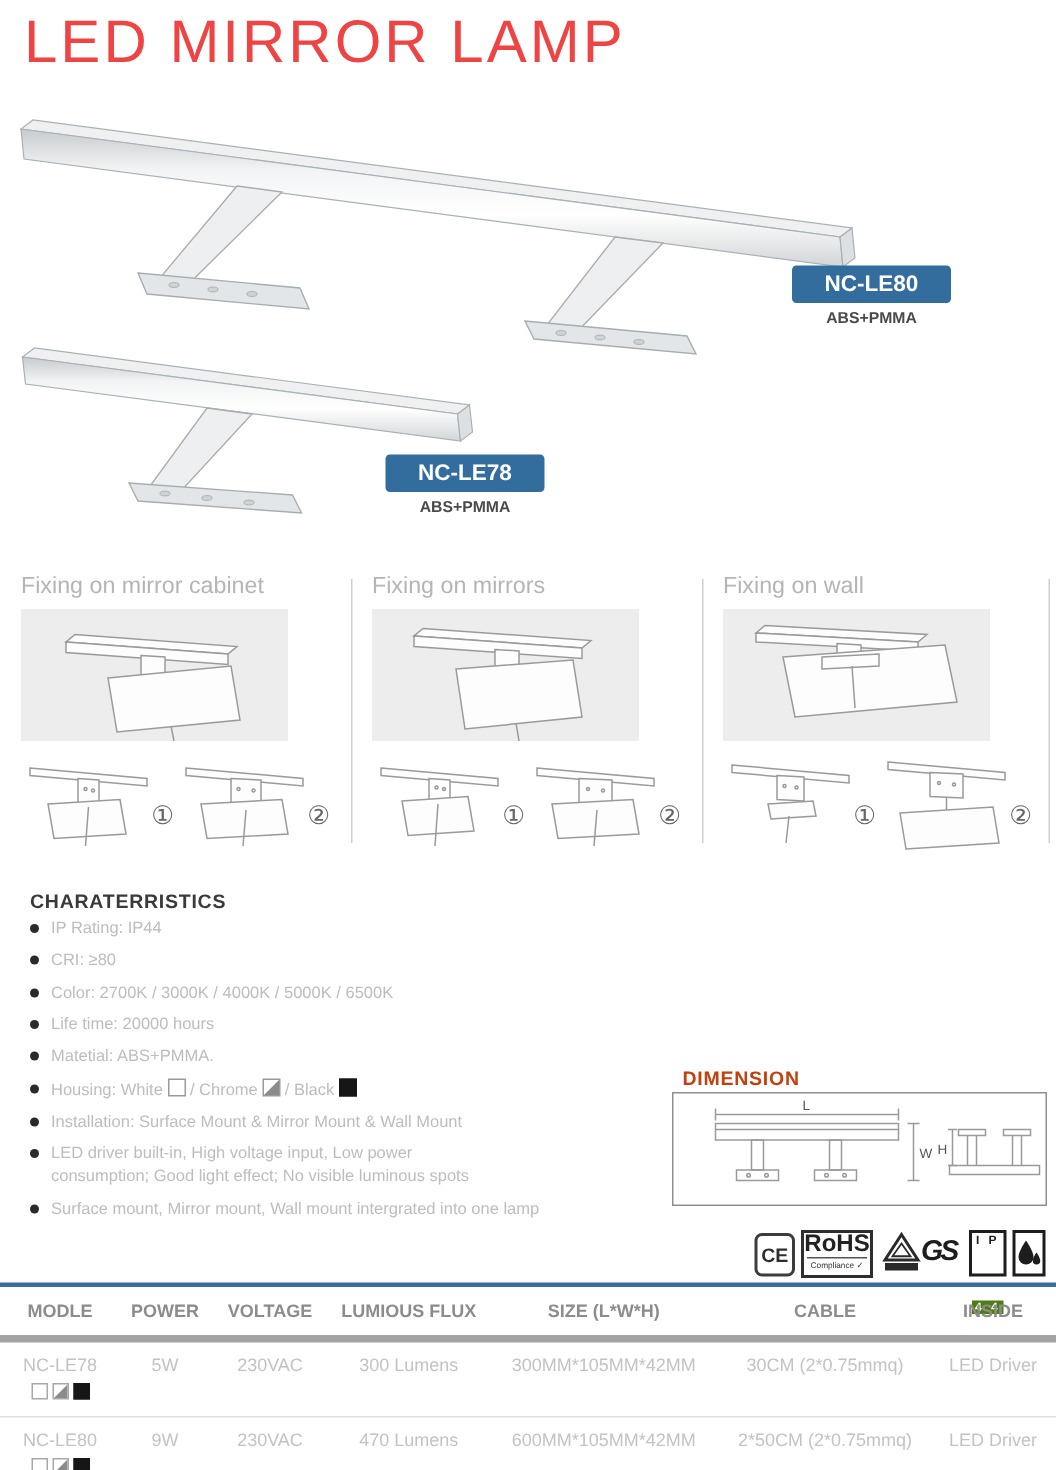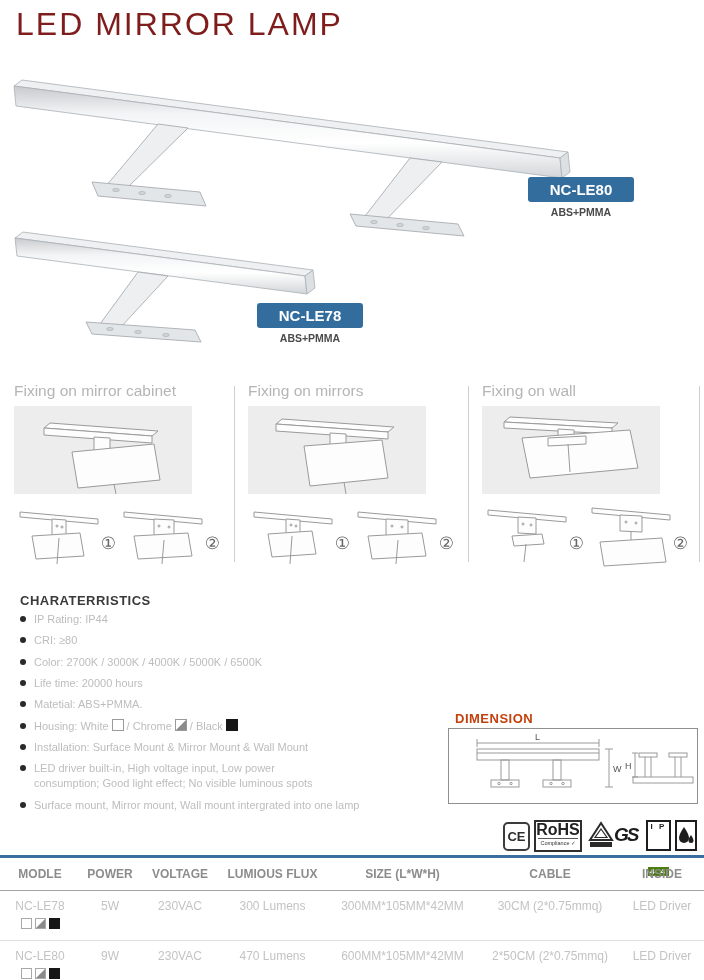--- a/index.html
+++ b/index.html
@@ -1,20 +1,20 @@
 <!DOCTYPE html>
 <html><head>
 <meta charset="utf-8">
 <style>
   html,body{margin:0;padding:0;background:#fff;}
   .page{position:relative;width:704px;height:980px;background:#ffffff;overflow:hidden;
         font-family:"Liberation Sans",sans-serif;}
   
-  .page-title{position:absolute;left:16px;top:6px;font-size:32px;font-weight:200;
-              color:#7f1d1d;letter-spacing:2px;}
+  .page-title{position:absolute;left:16px;top:6px;font-size:40px;font-weight:200;
+              color:#ef4444;letter-spacing:2px;}
   
   .model-badge{position:absolute;width:106px;height:25px;background:#336d9e;border-radius:3px;
                color:#fff;font-size:15px;font-weight:bold;display:flex;align-items:center;justify-content:center;}
   .material-label{position:absolute;width:106px;text-align:center;font-size:10.5px;font-weight:bold;color:#4a4a4a;}
   .lamp-svg{position:absolute;}
   
   .fix-col{position:absolute;top:382px;width:212px;}
   .fix-title{font-size:15.5px;color:#b5b5b5;font-weight:400;margin-bottom:6px;}
   .fix-main{width:178px;height:88px;background:#ededed;}
   .fix-steps{display:flex;margin-top:6px;}
@@ -44,21 +44,21 @@
   .cert-tuv{left:588px;top:818px;width:52px;height:34px;display:flex;align-items:center;}
   .cert-gs{font-size:19px;font-weight:bold;color:#1d1d1d;letter-spacing:-2px;font-style:italic;}
   .cert-ip{left:646px;top:820px;width:25px;height:31px;border:2px solid #1d1d1d;display:flex;flex-direction:column;gap:36px;}
   .cert-ip .top{flex:1;display:flex;align-items:center;justify-content:center;font-size:8px;font-weight:bold;color:#1d1d1d;letter-spacing:2px;}
   .cert-ip .bot{flex:1;background:#4d7c0f;color:#fff;display:flex;align-items:center;justify-content:center;font-size:8px;font-weight:bold;letter-spacing:2px;}
   .cert-drop{left:675px;top:820px;width:22px;height:31px;border:2px solid #1d1d1d;display:flex;align-items:center;justify-content:center;}
   
   .blue-line{position:absolute;left:0;top:855px;width:704px;height:3px;background:#3b6e9c;}
   .spec-table{position:absolute;left:0;top:858px;width:704px;}
   .t-row{display:grid;grid-template-columns:80px 60px 80px 105px 155px 140px 84px;text-align:center;}
-  .t-head{height:32px;align-items:center;border-bottom:1px solid #a3a3a3;color:#8c8c8c;font-size:12px;font-weight:bold;}
+  .t-head{height:32px;align-items:center;border-bottom:5px solid #a3a3a3;color:#8c8c8c;font-size:12px;font-weight:bold;}
   .t-data{height:41px;padding-top:8px;border-bottom:1px solid #e0e0e0;color:#c3c3c3;font-size:12px;align-items:start;}
   .model-cell .sw-row{margin-top:3px;}
   .sw9{display:inline-block;width:9px;height:9px;border:1px solid #a8a8a8;margin:0 1.5px;vertical-align:middle;}
   .sw9.white{background:#fff;}
   .sw9.chrome{background:linear-gradient(135deg,#ffffff 0 49%,#8b8b8b 51% 100%);}
   .sw9.black{background:#161616;border-color:#161616;}
   svg .ln{fill:none;stroke:#9a9a9a;stroke-width:1;}
   svg .lnf{fill:#fdfdfd;stroke:#9a9a9a;stroke-width:1;}
   svg text{font-family:"Liberation Sans",sans-serif;}
 </style>

